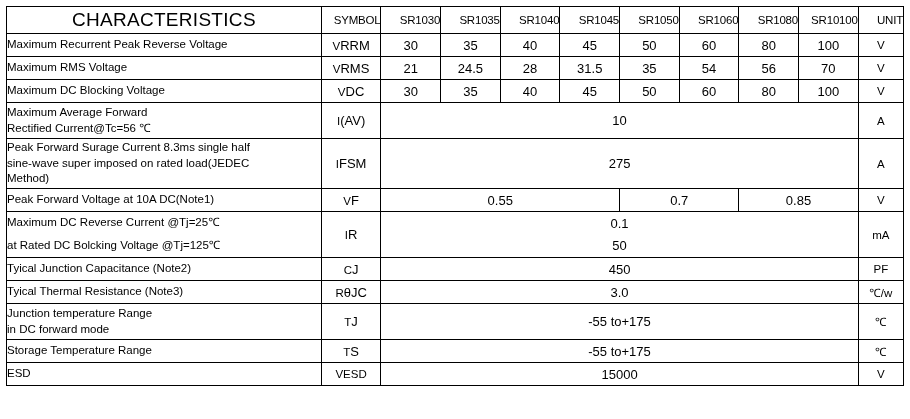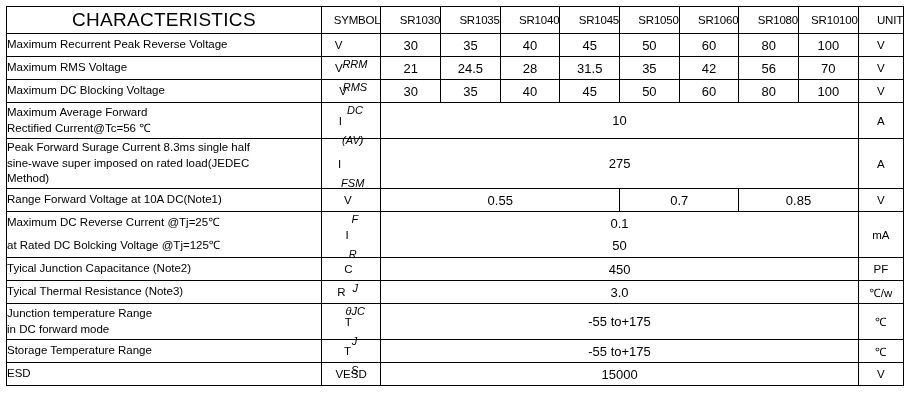--- a/index.html
+++ b/index.html
@@ -64,25 +64,24 @@
   .sym-cell {
     text-align: center;
     font-size: 11.5px;
     white-space: nowrap;
   }
   .unit-cell {
     text-align: center;
     font-size: 11.5px;
   }
   .sub {
-    font-size: 11px;
+    font-size: 13px;
     vertical-align: baseline;
     position: relative;
-    top: 19px;
-    font-style: italic;
+    top: 0;
   }
   .r1 { height: 23px; }
   .r2 { height: 23px; }
   .r-tall2 { height: 36px; }
   .r-tall3 { height: 50px; }
   .stack-line { display: block; }
 </style>
 </head>
 <body>
 
@@ -133,21 +132,21 @@
       </tr>
 
       <tr class="r1">
         <td class="char-cell">Maximum RMS Voltage</td>
         <td class="sym-cell"><span>V</span><span class="sub">RMS</span></td>
         <td class="val-cell">21</td>
         <td class="val-cell">24.5</td>
         <td class="val-cell">28</td>
         <td class="val-cell">31.5</td>
         <td class="val-cell">35</td>
-        <td class="val-cell">42</td>
+        <td class="val-cell">54</td>
         <td class="val-cell">56</td>
         <td class="val-cell">70</td>
         <td class="unit-cell">V</td>
       </tr>
 
       <tr class="r1">
         <td class="char-cell">Maximum DC Blocking Voltage</td>
         <td class="sym-cell"><span>V</span><span class="sub">DC</span></td>
         <td class="val-cell">30</td>
         <td class="val-cell">35</td>
@@ -175,21 +174,21 @@
           <span class="stack-line">Peak Forward Surage Current 8.3ms single half</span>
           <span class="stack-line">sine-wave super imposed on rated load(JEDEC</span>
           <span class="stack-line">Method)</span>
         </td>
         <td class="sym-cell"><span>I</span><span class="sub">FSM</span></td>
         <td class="val-cell" colspan="8">275</td>
         <td class="unit-cell">A</td>
       </tr>
 
       <tr class="r2">
-        <td class="char-cell">Range Forward Voltage at 10A DC(Note1)</td>
+        <td class="char-cell">Peak Forward Voltage at 10A DC(Note1)</td>
         <td class="sym-cell"><span>V</span><span class="sub">F</span></td>
         <td class="val-cell" colspan="4">0.55</td>
         <td class="val-cell" colspan="2">0.7</td>
         <td class="val-cell" colspan="2">0.85</td>
         <td class="unit-cell">V</td>
       </tr>
 
       <tr class="r1">
         <td class="char-cell" style="border-bottom:none;">Maximum DC Reverse Current  @Tj=25℃</td>
         <td class="sym-cell" rowspan="2"><span>I</span><span class="sub">R</span></td>

